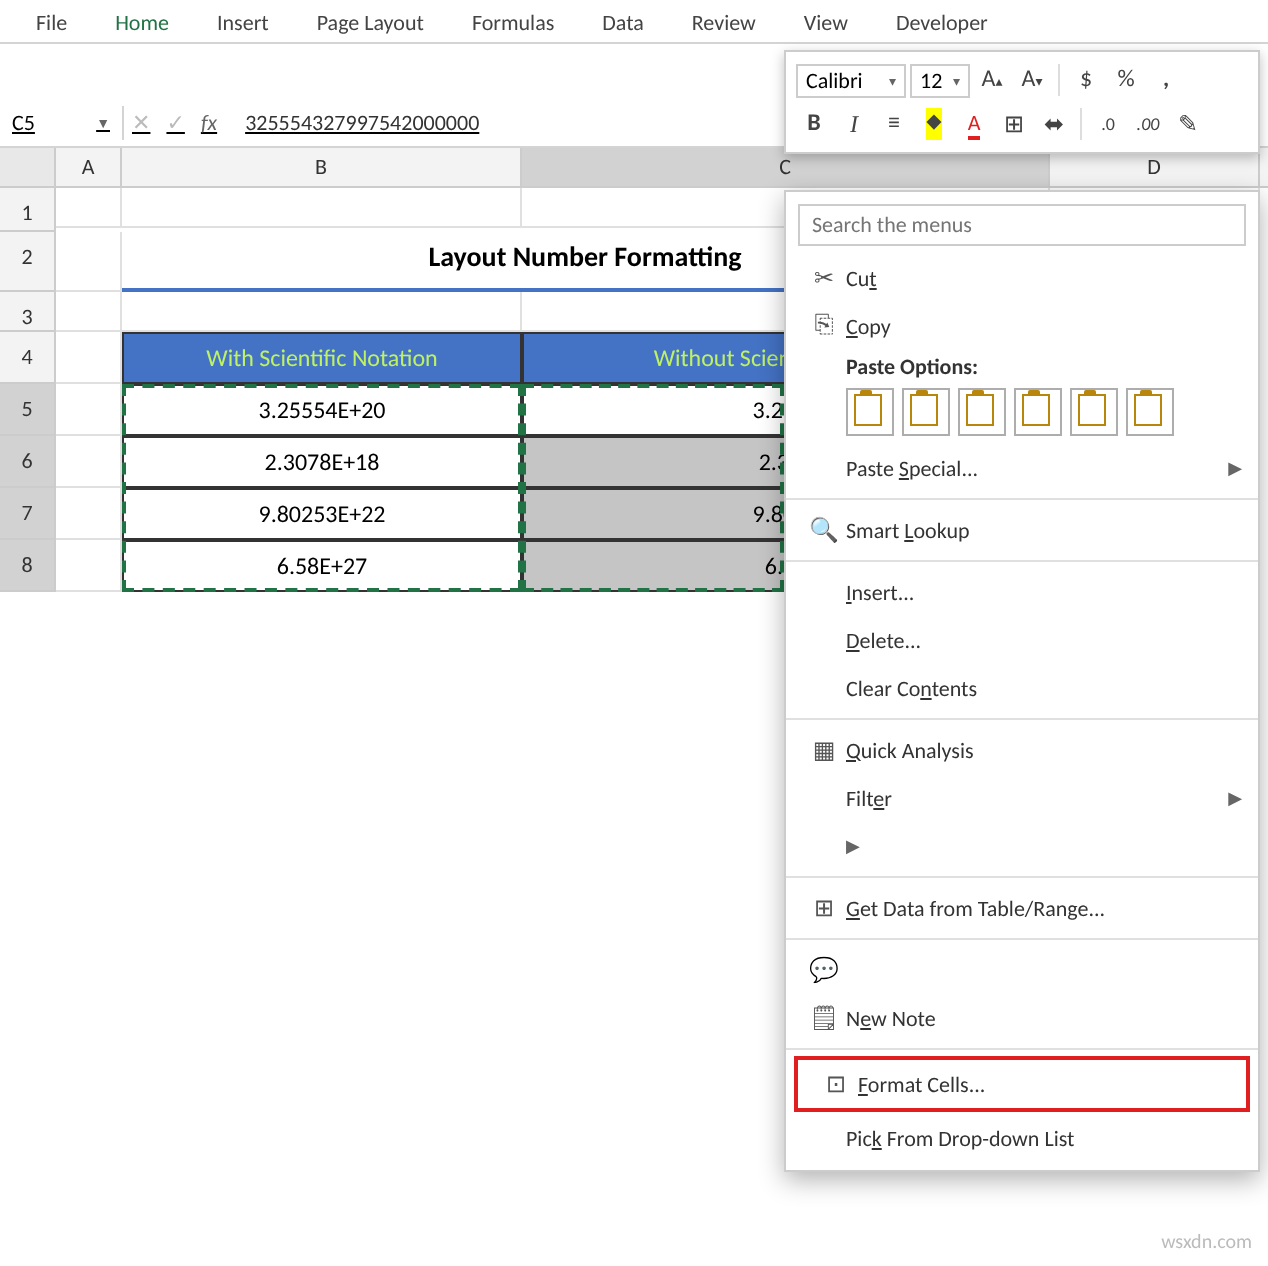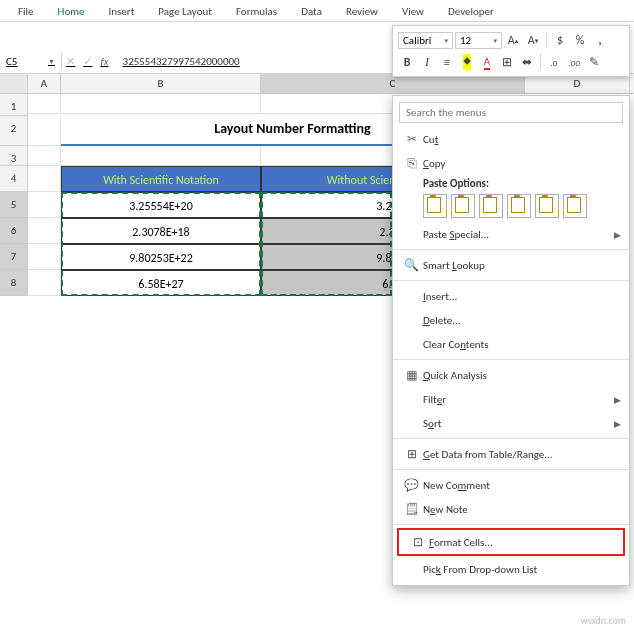--- a/index.html
+++ b/index.html
@@ -5,21 +5,21 @@
 * { box-sizing: border-box; margin: 0; padding: 0; font-family: 'Segoe UI', Calibri, Arial, sans-serif; font-size: 11px; }
 body { background: #fff; width: 634px; height: 633px; overflow: hidden; position: relative; }
 
 .ribbon-tabs { display: flex; gap: 0; padding: 2px 6px 0; background: #fff; border-bottom: 1px solid #d4d4d4; height: 22px; }
 .ribbon-tab { padding: 3px 12px; color: #444; cursor: pointer; }
 .ribbon-tab.active { color: #217346; }
 
 .mini-toolbar { position: absolute; top: 25px; left: 392px; background: #fff; border: 1px solid #ccc; box-shadow: 0 2px 6px rgba(0,0,0,0.25); padding: 3px 5px; width: 238px; }
 .mt-row { display: flex; align-items: center; gap: 2px; height: 22px; }
 .mt-font { border: 1px solid #ccc; padding: 1px 4px; width: 55px; font-size: 11px; display:flex; align-items:center; justify-content:space-between;}
-.mt-size { border: 1px solid #ccc; padding: 1px 4px; width: 47px; font-size: 11px; display:flex; align-items:center; justify-content:space-between;}
+.mt-size { border: 1px solid #ccc; padding: 1px 4px; width: 30px; font-size: 11px; display:flex; align-items:center; justify-content:space-between;}
 .mt-btn { width: 18px; height: 18px; display: inline-flex; align-items: center; justify-content: center; cursor: pointer; font-size:12px; color:#444; }
 .mt-btn.bold { font-weight: bold; }
 .mt-btn.italic { font-style: italic; font-family: serif; }
 .mt-sep { width:1px; height:16px; background:#ddd; margin:0 2px;}
 .chev { font-size: 7px; color: #666; }
 
 .namebox-row { display: flex; align-items: center; height: 24px; border-bottom: 1px solid #d4d4d4; }
 .namebox { width: 62px; border-right: 1px solid #d4d4d4; padding: 2px 6px; display:flex; justify-content:space-between; align-items:center;}
 .fx-area { display: flex; align-items: center; flex: 1; padding-left: 4px; gap:8px; }
 .fx-label { font-style: italic; color: #666; }
@@ -248,32 +248,30 @@
     <span class="cm-icon">▦</span>
     <span class="cm-label"><u>Q</u>uick Analysis</span>
   </div>
   <div class="cm-item">
     <span class="cm-icon"></span>
     <span class="cm-label">Filt<u>e</u>r</span>
     <span class="cm-arrow">▶</span>
   </div>
   <div class="cm-item">
     <span class="cm-icon"></span>
-    <span class="cm-label">S<u>o</u>rt</span>
     <span class="cm-arrow">▶</span>
   </div>
   <div class="cm-sep"></div>
   <div class="cm-item">
     <span class="cm-icon">⊞</span>
     <span class="cm-label"><u>G</u>et Data from Table/Range...</span>
   </div>
   <div class="cm-sep"></div>
   <div class="cm-item">
     <span class="cm-icon">💬</span>
-    <span class="cm-label">New Co<u>m</u>ment</span>
   </div>
   <div class="cm-item">
     <span class="cm-icon">🗒</span>
     <span class="cm-label">N<u>e</u>w Note</span>
   </div>
   <div class="cm-sep"></div>
   <div class="highlight-box">
     <div class="cm-item">
       <span class="cm-icon">⊡</span>
       <span class="cm-label"><u>F</u>ormat Cells...</span>

